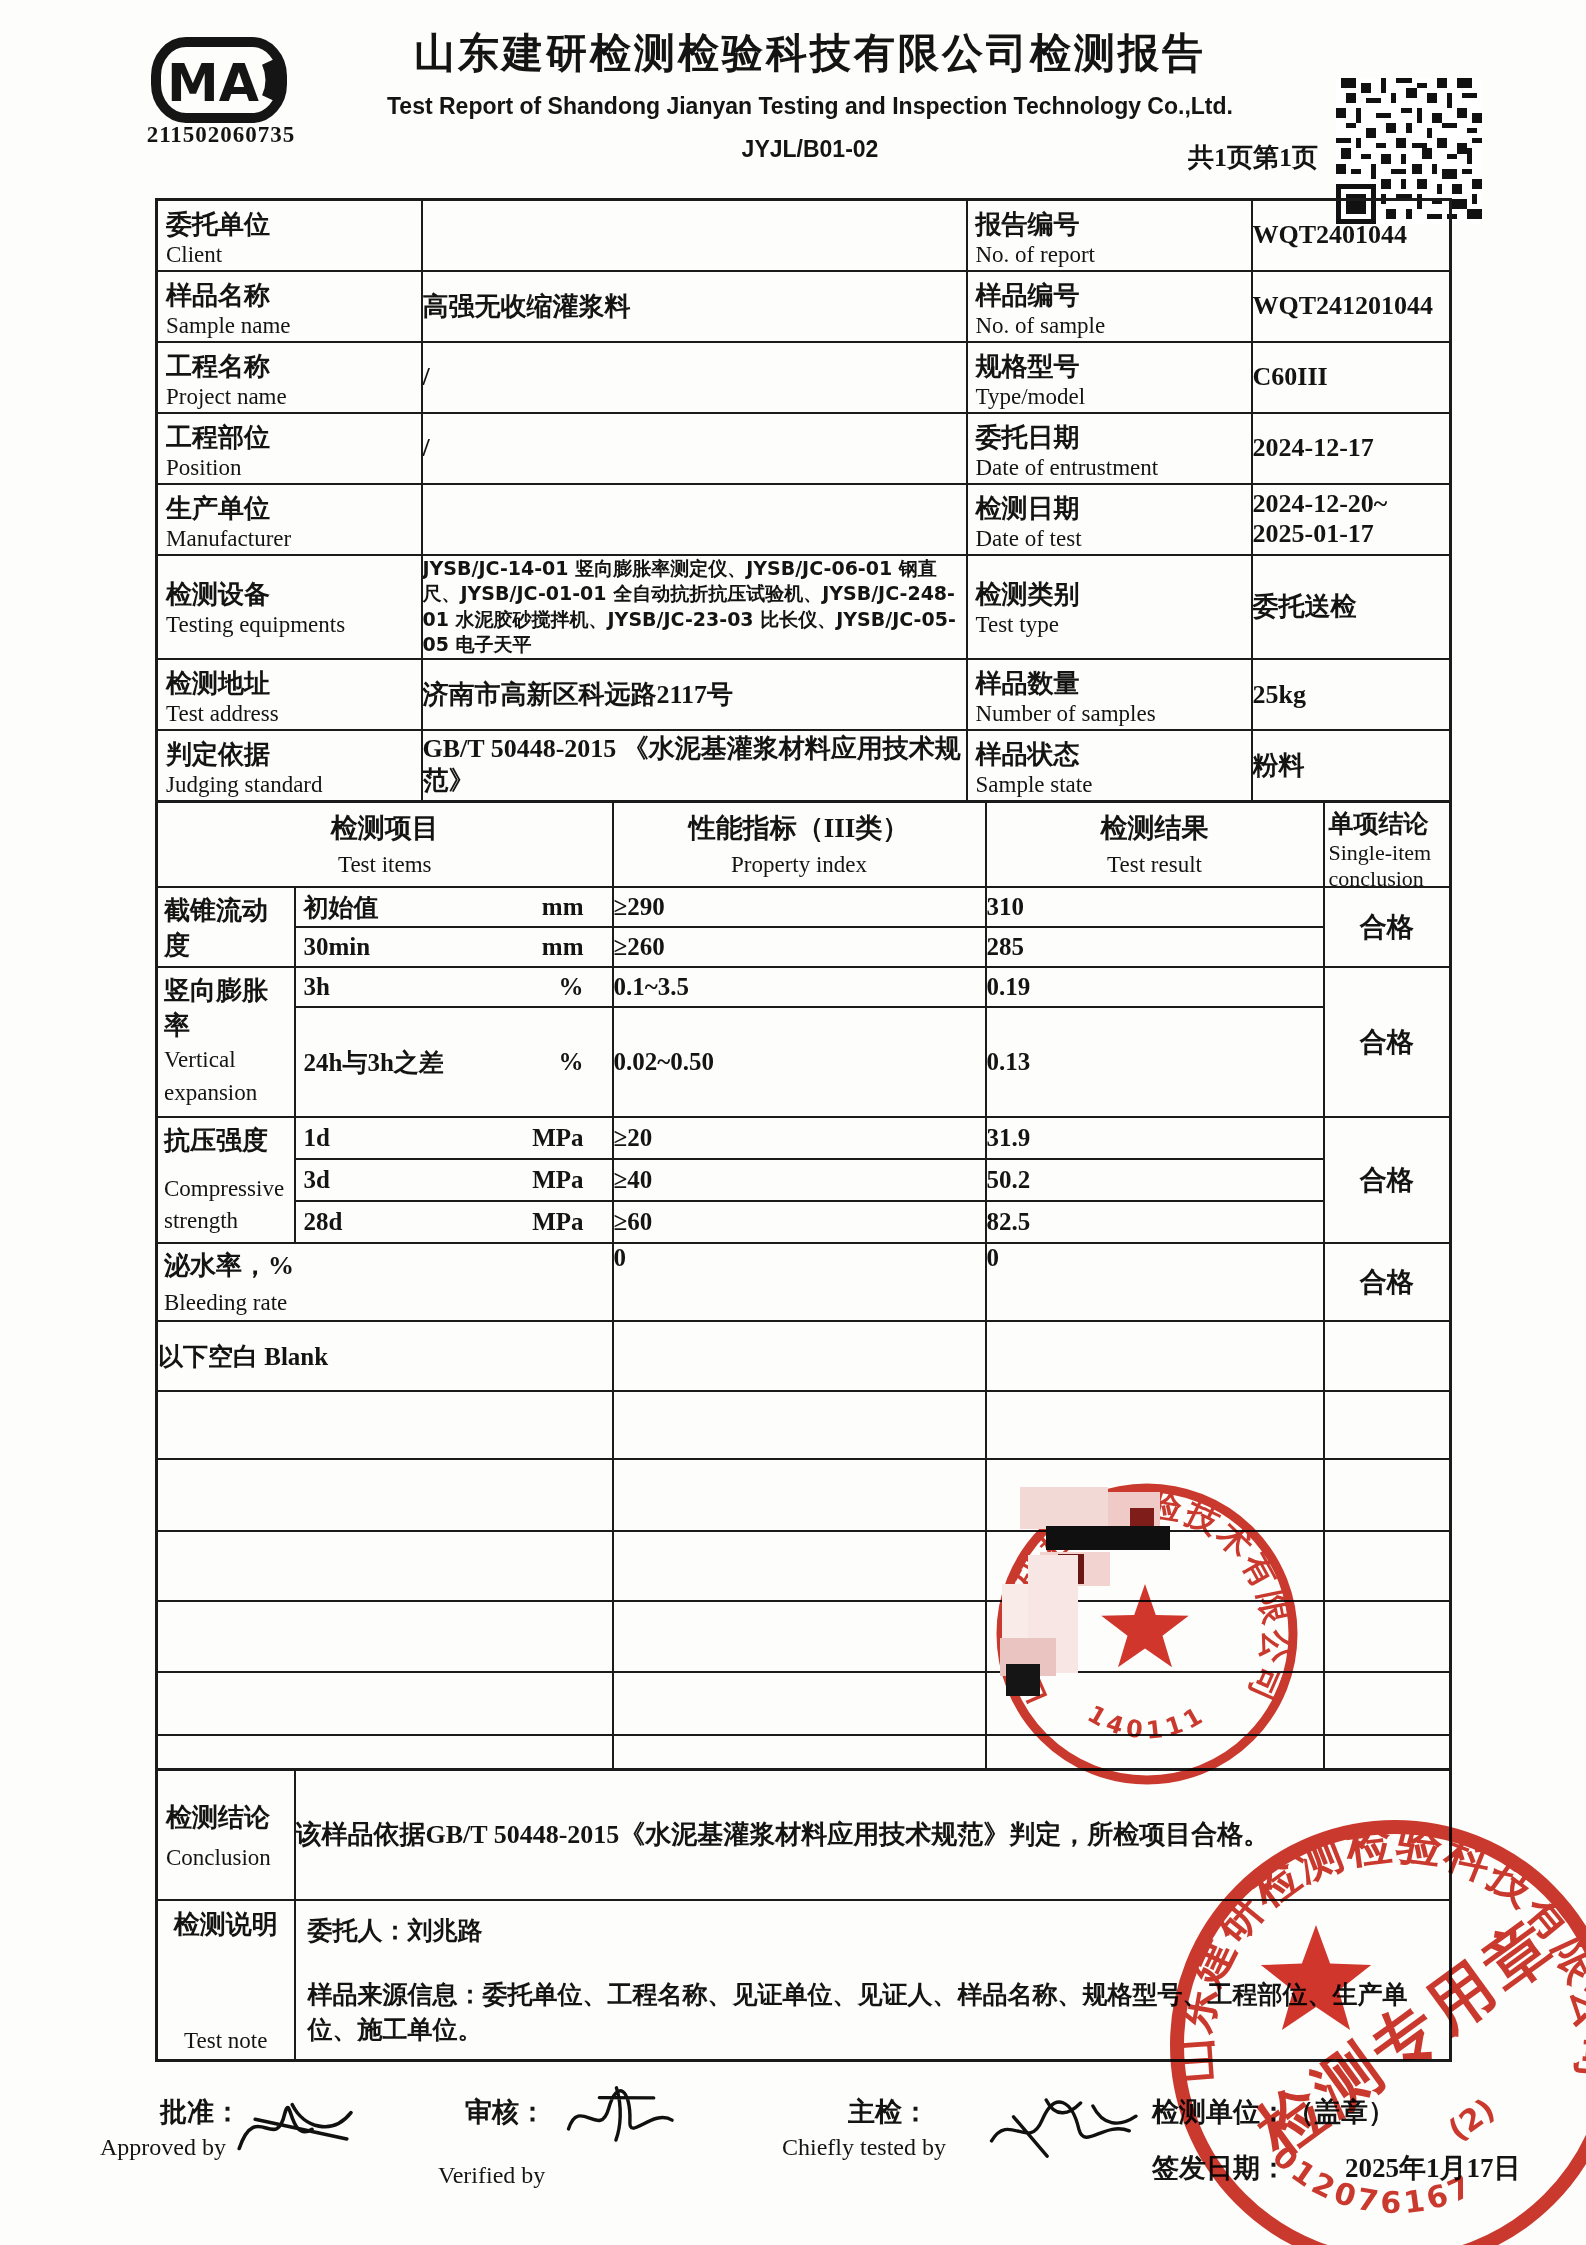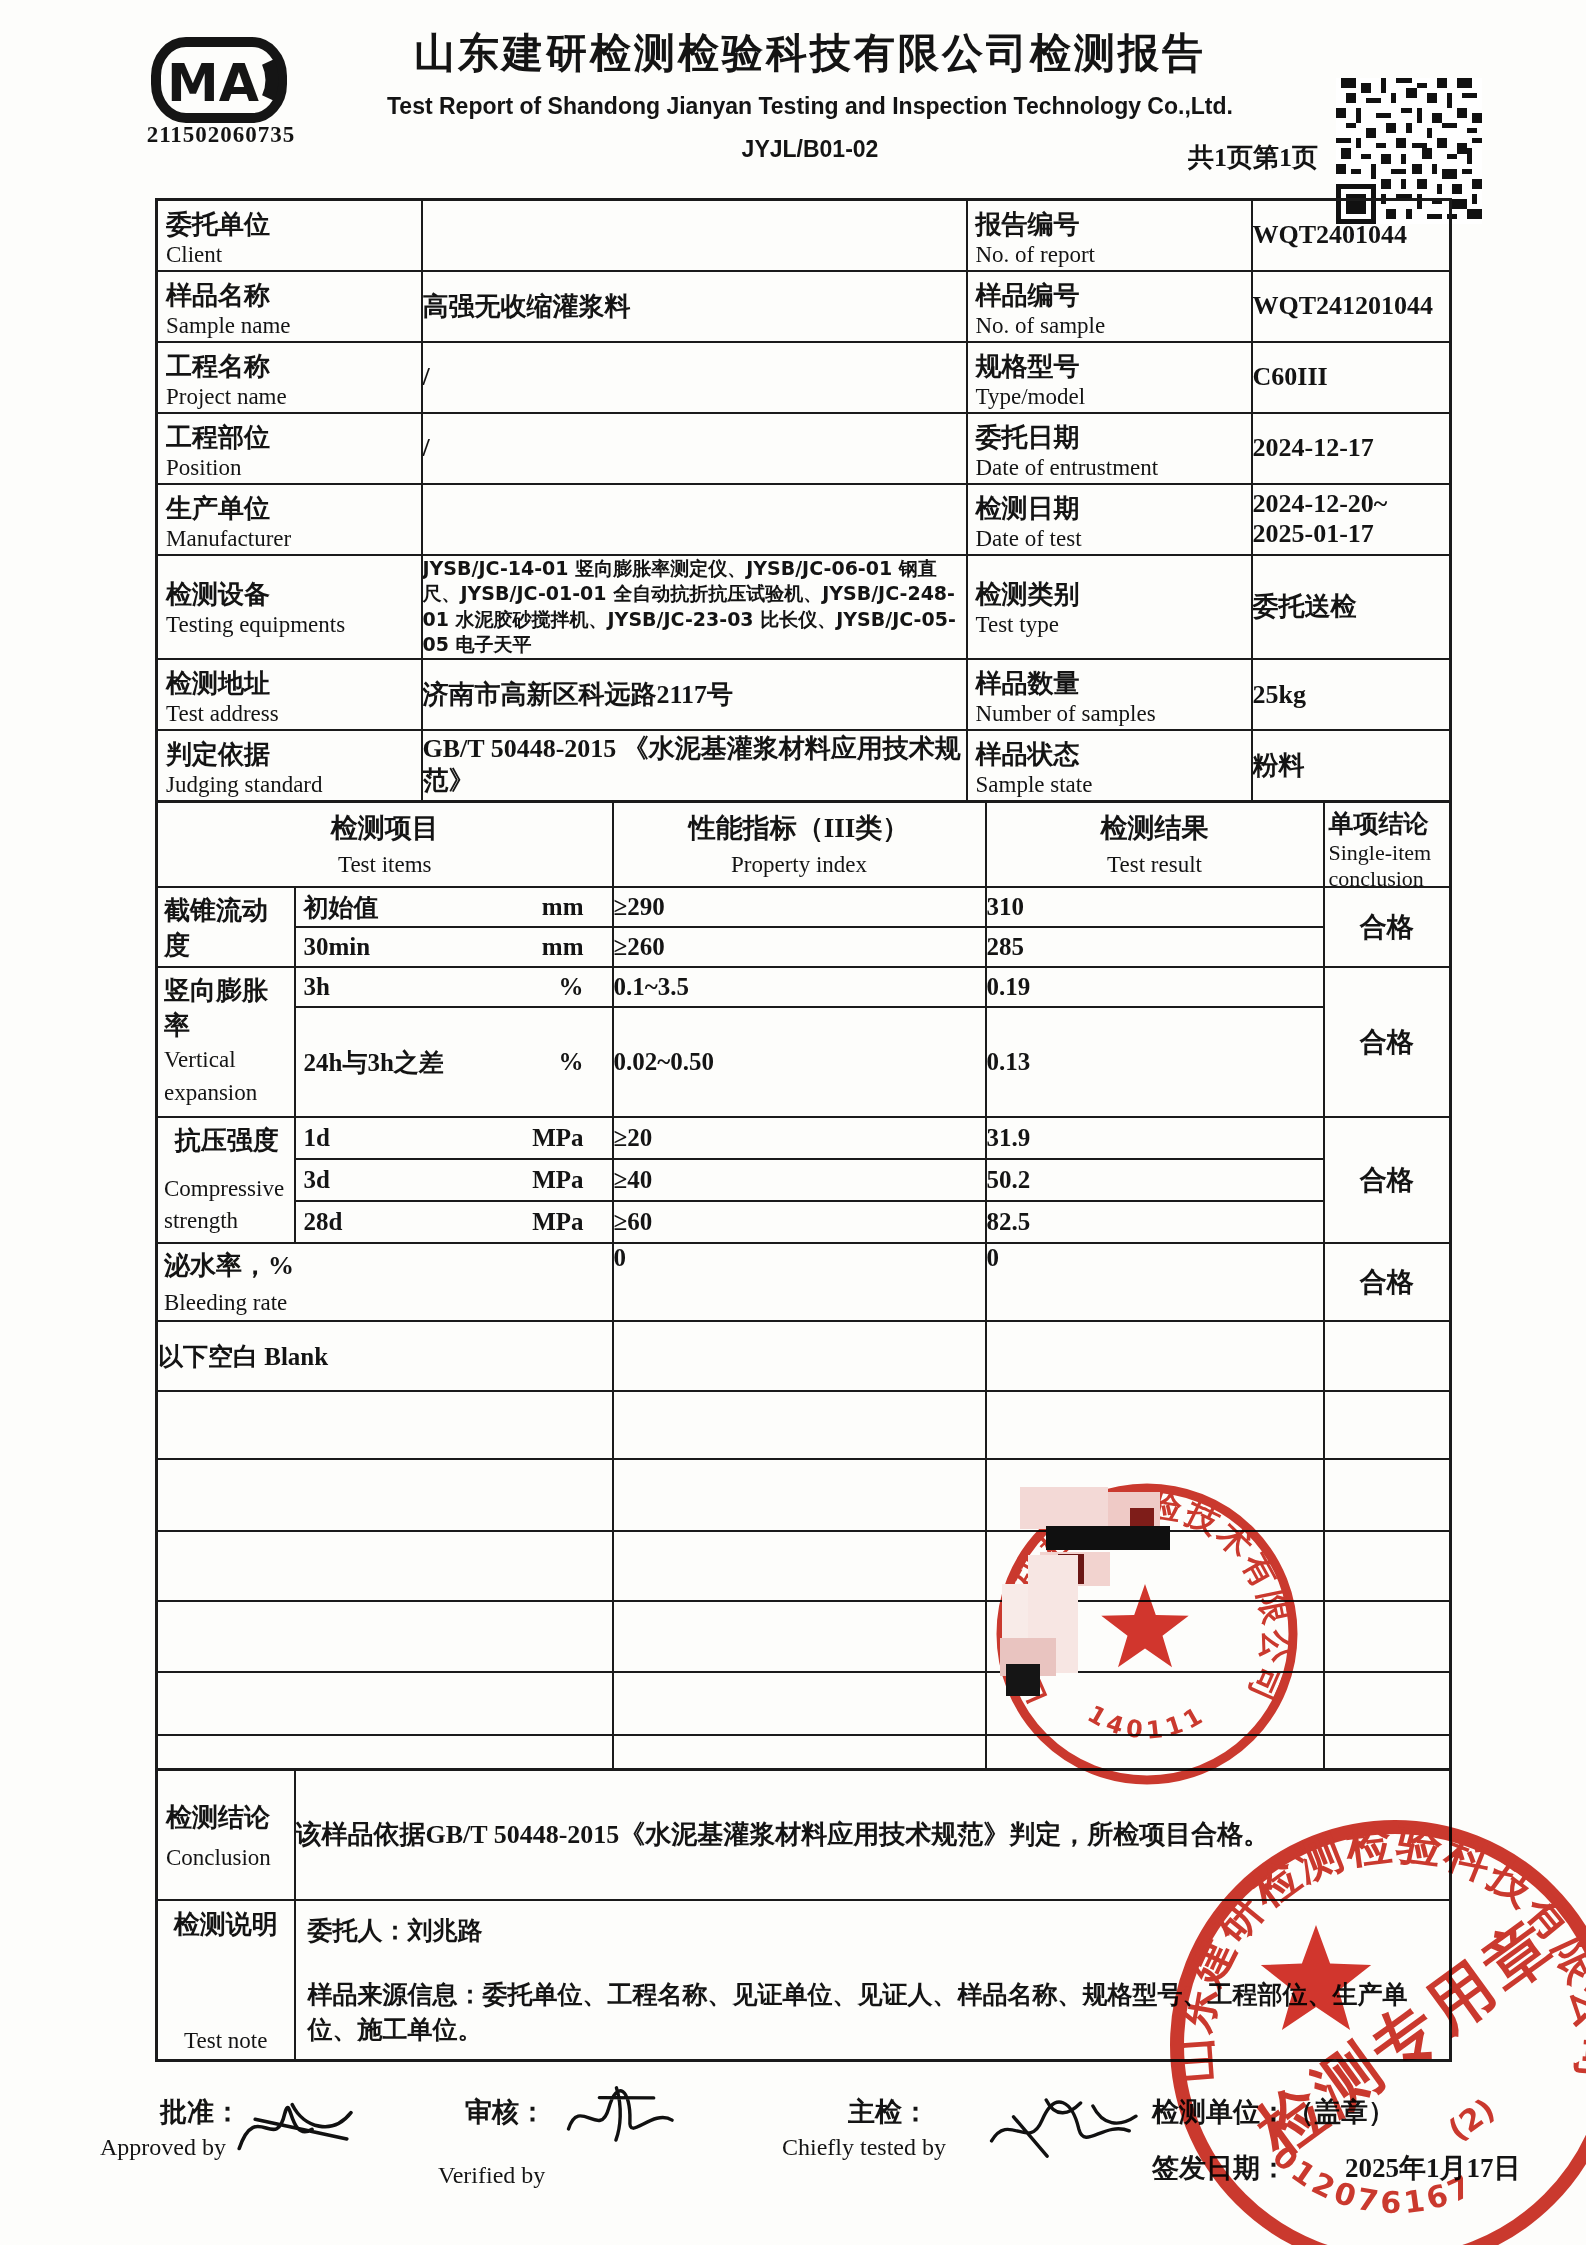--- a/index.html
+++ b/index.html
@@ -30,21 +30,21 @@
   .h86{height:86px;} .h40{height:40px;} .h110{height:110px;} .h42{height:42px;}
   .h64{height:64px;} .h70{height:70px;}
   .e1{height:68px;} .e2{height:72px;} .e3{height:70px;} .e4{height:71px;} .e5{height:63px;} .e6{height:34px;}
   .hc{display:flex;flex-direction:column;justify-content:space-between;align-items:center;height:76px;
       box-sizing:border-box;padding:4px 2px;}
   .hc .cnl{font-size:27px;}
   .hs{display:flex;flex-direction:column;justify-content:space-between;align-items:flex-start;height:78px;
       box-sizing:border-box;padding:2px 4px;}
   .hs .cnl{font-size:25px;} .hs .enl{font-size:22px;}
   .gcell{display:flex;flex-direction:column;justify-content:space-between;box-sizing:border-box;padding:4px 4px 4px 6px;}
-  .gf{height:76px;gap:48px;} .gv{height:146px;} .gc{height:122px;align-items:center;} .gb{height:76px;}
+  .gf{height:76px;gap:48px;} .gv{height:146px;} .gc{height:122px;} .gb{height:76px;}
   .sub{display:flex;justify-content:space-between;align-items:center;padding:0 28px 0 8px;
        font-size:25px;font-weight:600;}
   td.spec,td.resv{padding:2px 4px 2px 8px;font-size:25px;font-weight:600;}
   td.pass{text-align:center;font-size:27px;font-weight:600;}
   td.blankc{font-size:25px;font-weight:600;padding:4px 8px;vertical-align:top;}
   
   .hcon{height:131px;} .hnote{height:160px;}
   .hcon .lab{height:127px;align-items:center;justify-content:center;gap:6px;}
   .hnote .lab{height:156px;align-items:center;}
   td.ctext{font-size:26px;font-weight:600;padding:4px 14px;}

